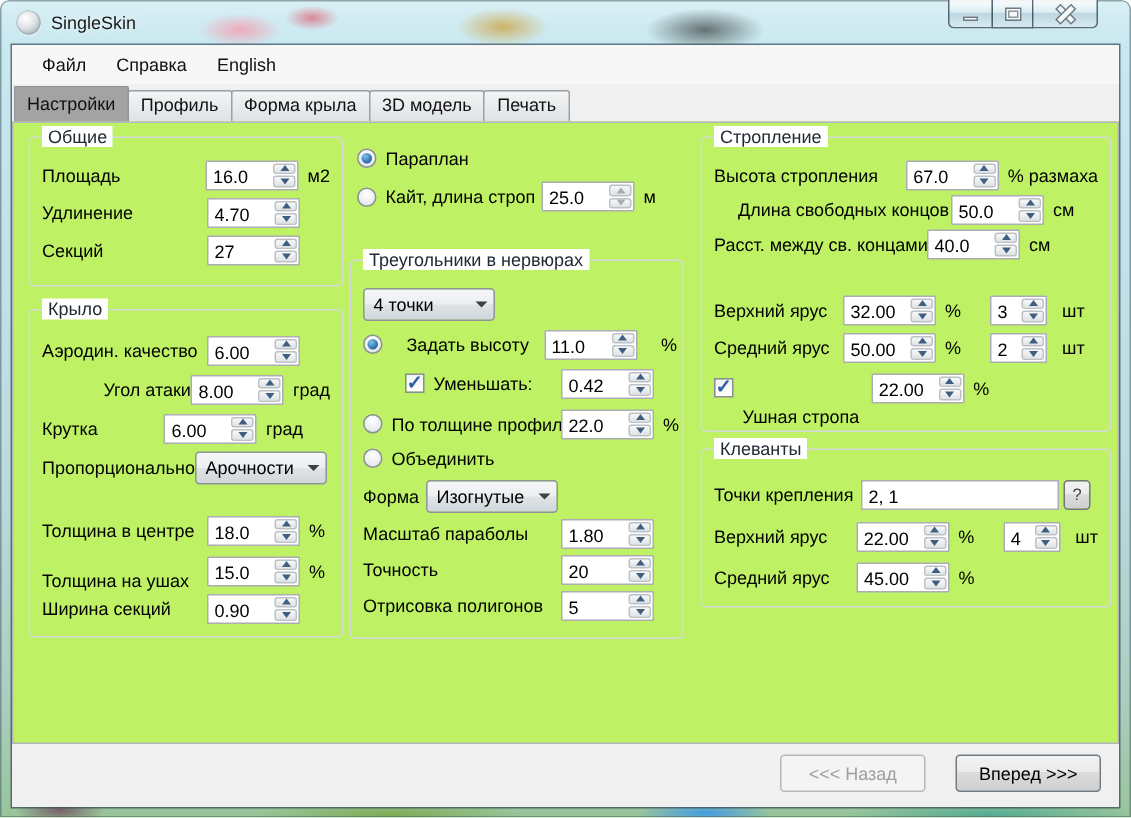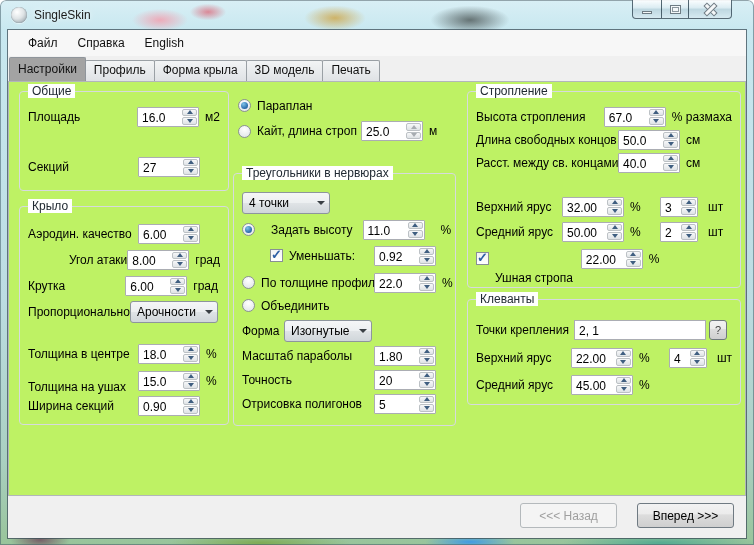--- a/index.html
+++ b/index.html
@@ -144,20 +144,34 @@
                 <b>
                   <i class="tu"></i>
                 </b>
                 <b>
                   <i class="td"></i>
                 </b>
               </span>
             </span>
           <span class="unit">м2</span>
         </div>
+        <div class="row" style="top:39px;right:8px;">
+          <span class="lbl" style="width:110px;">Удлинение</span>
+          <span class="spin w62">
+              <span class="sv">4.70</span>
+              <span class="sbs">
+                <b>
+                  <i class="tu"></i>
+                </b>
+                <b>
+                  <i class="td"></i>
+                </b>
+              </span>
+            </span>
+        </div>
         <div class="row" style="top:64px;right:8px;">
           <span class="lbl" style="width:110px;">Секций</span>
           <span class="spin w62">
               <span class="sv">27</span>
               <span class="sbs">
                 <b>
                   <i class="tu"></i>
                 </b>
                 <b>
                   <i class="td"></i>
@@ -191,21 +205,21 @@
                 <b>
                   <i class="tu"></i>
                 </b>
                 <b>
                   <i class="td"></i>
                 </b>
               </span>
             </span>
           <span class="unit">град</span>
         </div>
-        <div class="row" style="top:68px;right:10px;justify-content:flex-end;">
+        <div class="row" style="top:68px;right:26px;justify-content:flex-end;">
           <span class="lbl" style="width:110px;">Крутка</span>
           <span class="spin w62">
               <span class="sv">6.00</span>
               <span class="sbs">
                 <b>
                   <i class="tu"></i>
                 </b>
                 <b>
                   <i class="td"></i>
                 </b>
@@ -314,21 +328,21 @@
               </span>
             </span>
           <span class="unit">%</span>
         </div>
         <div class="row" style="top:71px;left:36px;right:8px;">
           <span class="cb">
               <span class="tick">✓</span>
             </span>
           <span class="lbl" style="width:85px;">Уменьшать:</span>
           <span class="spin w62">
-              <span class="sv">0.92</span>
+              <span class="sv">0.42</span>
               <span class="sbs">
                 <b>
                   <i class="tu"></i>
                 </b>
                 <b>
                   <i class="td"></i>
                 </b>
               </span>
             </span>
         </div>
@@ -415,21 +429,21 @@
                 <b>
                   <i class="tu"></i>
                 </b>
                 <b>
                   <i class="td"></i>
                 </b>
               </span>
             </span>
           <span class="unit">% размаха</span>
         </div>
-        <div class="row" style="top:37px;right:8px;">
+        <div class="row" style="top:37px;right:8px;margin-left:16px;">
           <span class="lbl" style="width:142px;">Длина свободных концов</span>
           <span class="spin w62">
               <span class="sv">50.0</span>
               <span class="sbs">
                 <b>
                   <i class="tu"></i>
                 </b>
                 <b>
                   <i class="td"></i>
                 </b>

